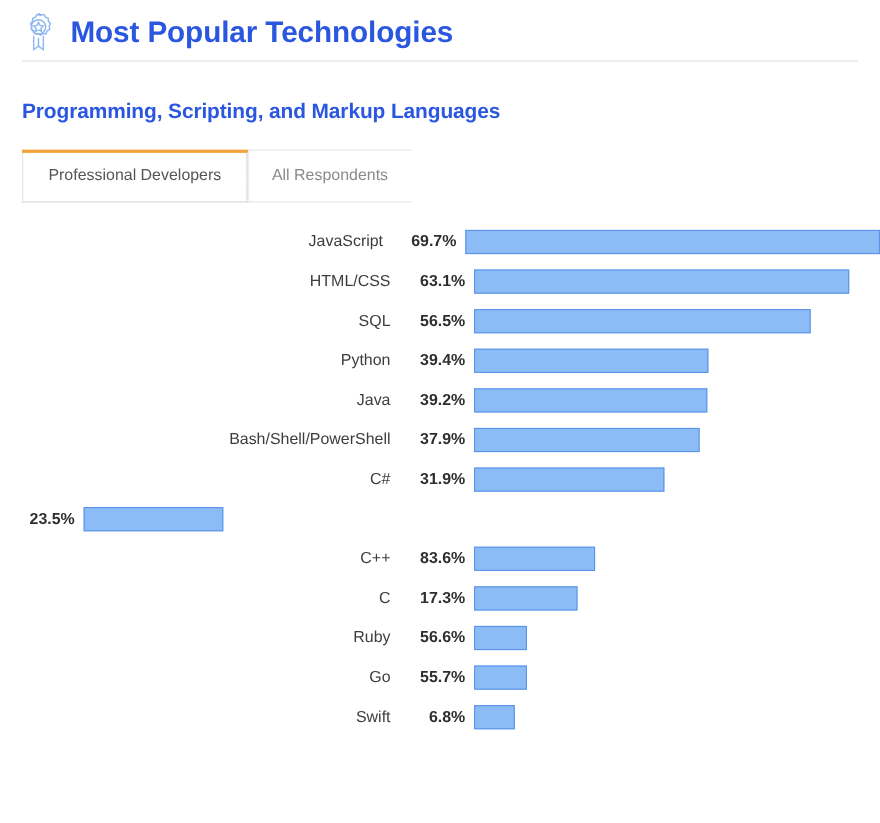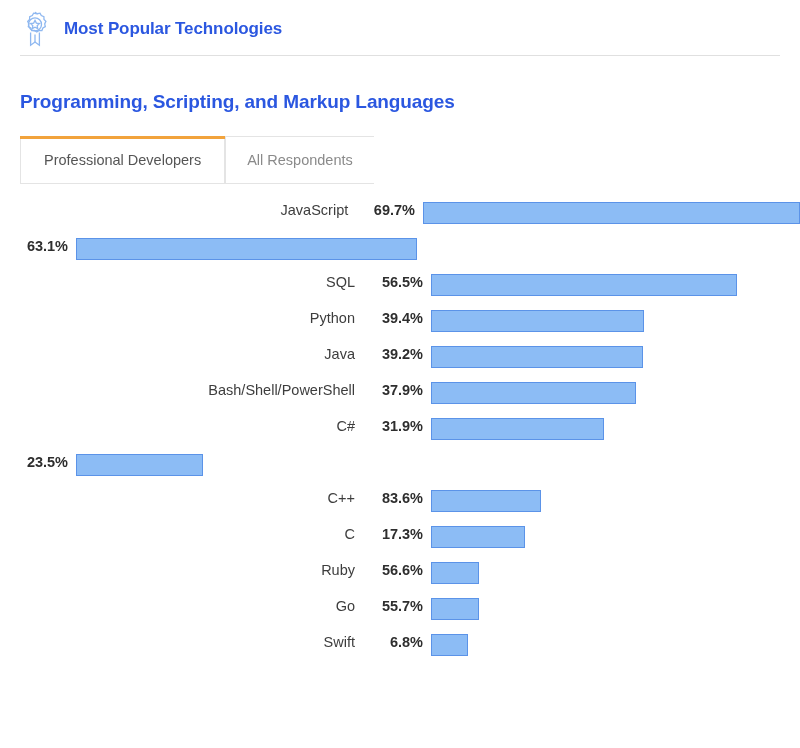--- a/index.html
+++ b/index.html
@@ -24,21 +24,21 @@
     box-sizing: border-box;
   }
   .award-icon {
     width: 34px;
     height: 38px;
     flex: 0 0 34px;
     margin-right: 12px;
     display: block;
   }
   .page-title {
-    font-size: 17px;
+    font-size: 27px;
     font-weight: bold;
     color: #2b57e0;
     letter-spacing: -0.1px;
     white-space: nowrap;
   }
   .header-rule {
     margin: 11px 20px 0 20px;
     height: 1px;
     background: #e0e0e0;
   }
@@ -104,20 +104,21 @@
     pointer-events: none;
   }
 
   
   .chart {
     margin-top: 18px;
     padding-left: 0;
   }
   .chart-row {
     display: flex;
+    align-items: center;
     height: 36px;
   }
   .row-label {
     width: 355px;
     text-align: right;
     font-size: 14.5px;
     color: #3d3d3d;
     white-space: nowrap;
     padding-right: 0;
   }
@@ -170,20 +171,21 @@
 
 <div class="chart" id="chart">
     <div class="chart-row">
       <div class="row-label">JavaScript</div>
       <div class="row-value">69.7%</div>
       <div class="bar-track">
         <div class="bar" style="width: 377.077px; background: rgb(140, 188, 245); border-color: rgb(91, 147, 232);"></div>
       </div>
     </div>
     <div class="chart-row">
+      <div class="row-label">HTML/CSS</div>
       <div class="row-value">63.1%</div>
       <div class="bar-track">
         <div class="bar" style="width: 341.371px; background: rgb(140, 188, 245); border-color: rgb(91, 147, 232);"></div>
       </div>
     </div>
     <div class="chart-row">
       <div class="row-label">SQL</div>
       <div class="row-value">56.5%</div>
       <div class="bar-track">
         <div class="bar" style="width: 305.665px; background: rgb(140, 188, 245); border-color: rgb(91, 147, 232);"></div>

